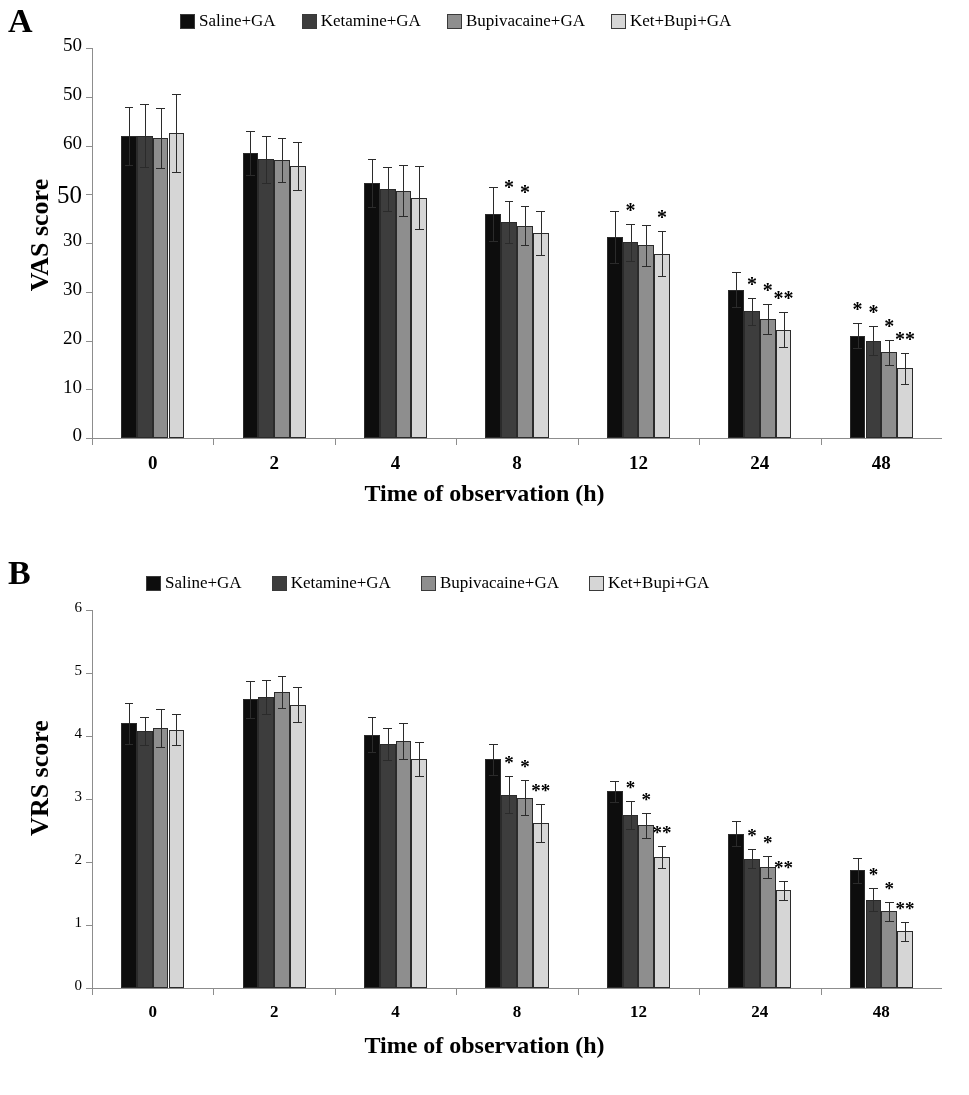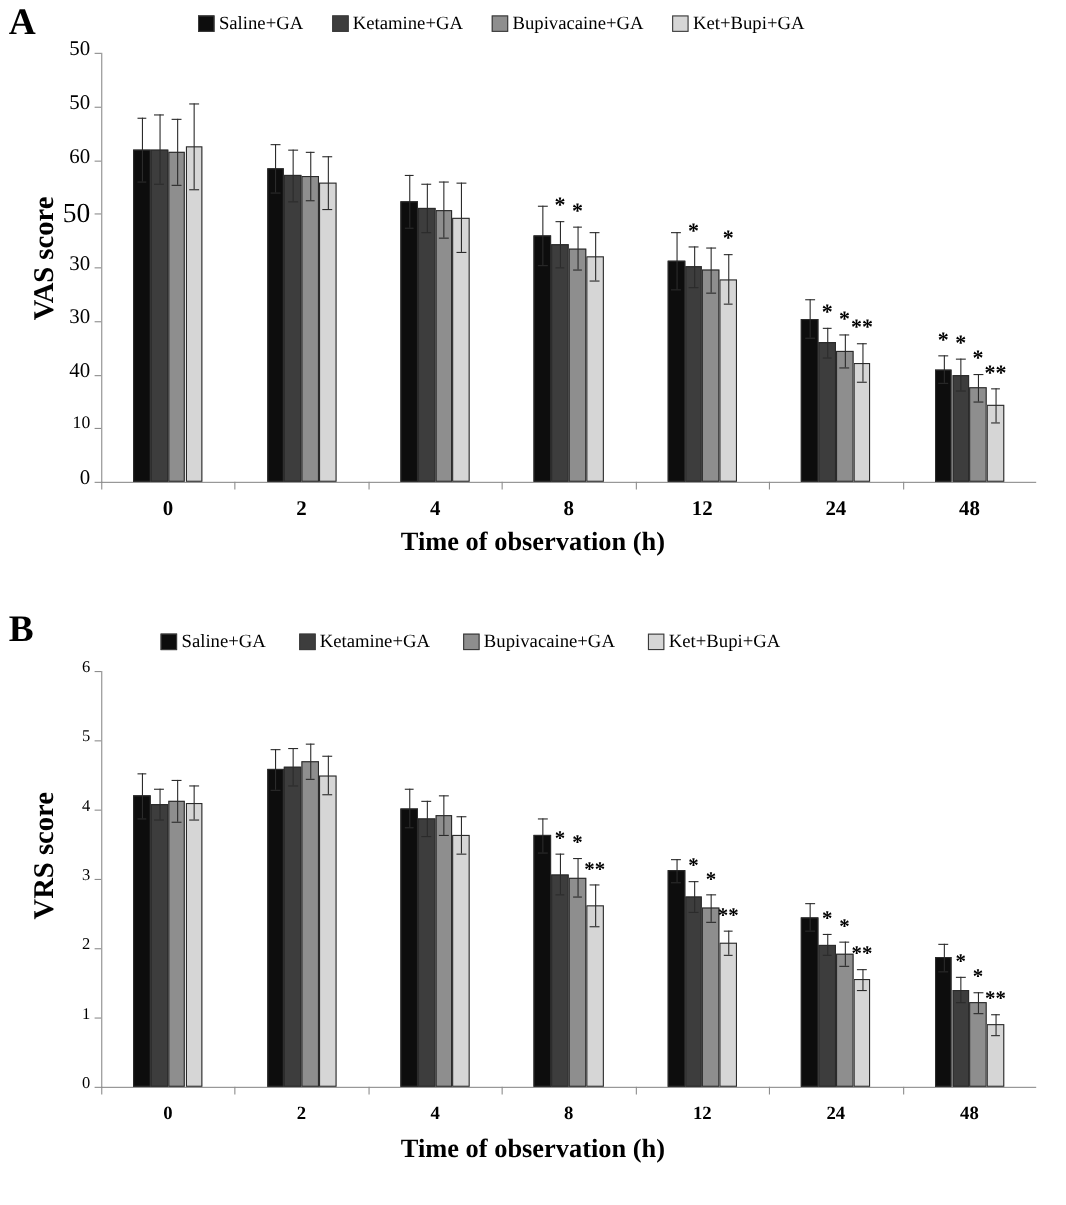--- a/index.html
+++ b/index.html
@@ -78,23 +78,23 @@
           <span class="legend-label" style="font-size: 17px;">Ket+Bupi+GA</span>
         </div>
       </div>
 
     <div class="plot-area" id="plotA" style="left:92px;top:48px;width:850px;height:390px;">
         <div class="axis-line" style="left: 0px; top: 0px; width: 1px; height: 391px;"></div>
         <div class="axis-line" style="left: 0px; top: 390px; width: 850px; height: 1px;"></div>
         <div class="tick" style="left: -6px; top: 390px; width: 6px; height: 1px;"></div>
         <div class="ytick-label" style="left: -58px; top: 376.32px; width: 48px; font-size: 19px;">0</div>
         <div class="tick" style="left: -6px; top: 341.25px; width: 6px; height: 1px;"></div>
-        <div class="ytick-label" style="left: -58px; top: 327.57px; width: 48px; font-size: 16px;">10</div>
+        <div class="ytick-label" style="left: -58px; top: 327.57px; width: 48px; font-size: 19px;">10</div>
         <div class="tick" style="left: -6px; top: 292.5px; width: 6px; height: 1px;"></div>
-        <div class="ytick-label" style="left: -58px; top: 278.82px; width: 48px; font-size: 19px;">40</div>
+        <div class="ytick-label" style="left: -58px; top: 278.82px; width: 48px; font-size: 19px;">20</div>
         <div class="tick" style="left: -6px; top: 243.75px; width: 6px; height: 1px;"></div>
         <div class="ytick-label" style="left: -58px; top: 230.07px; width: 48px; font-size: 19px;">30</div>
         <div class="tick" style="left: -6px; top: 195px; width: 6px; height: 1px;"></div>
         <div class="ytick-label" style="left: -58px; top: 181.32px; width: 48px; font-size: 19px;">30</div>
         <div class="tick" style="left: -6px; top: 146.25px; width: 6px; height: 1px;"></div>
         <div class="ytick-label" style="left: -58px; top: 132.57px; width: 48px; font-size: 25px;">50</div>
         <div class="tick" style="left: -6px; top: 97.5px; width: 6px; height: 1px;"></div>
         <div class="ytick-label" style="left: -58px; top: 83.82px; width: 48px; font-size: 19px;">60</div>
         <div class="tick" style="left: -6px; top: 48.75px; width: 6px; height: 1px;"></div>
         <div class="ytick-label" style="left: -58px; top: 35.07px; width: 48px; font-size: 19px;">50</div>

